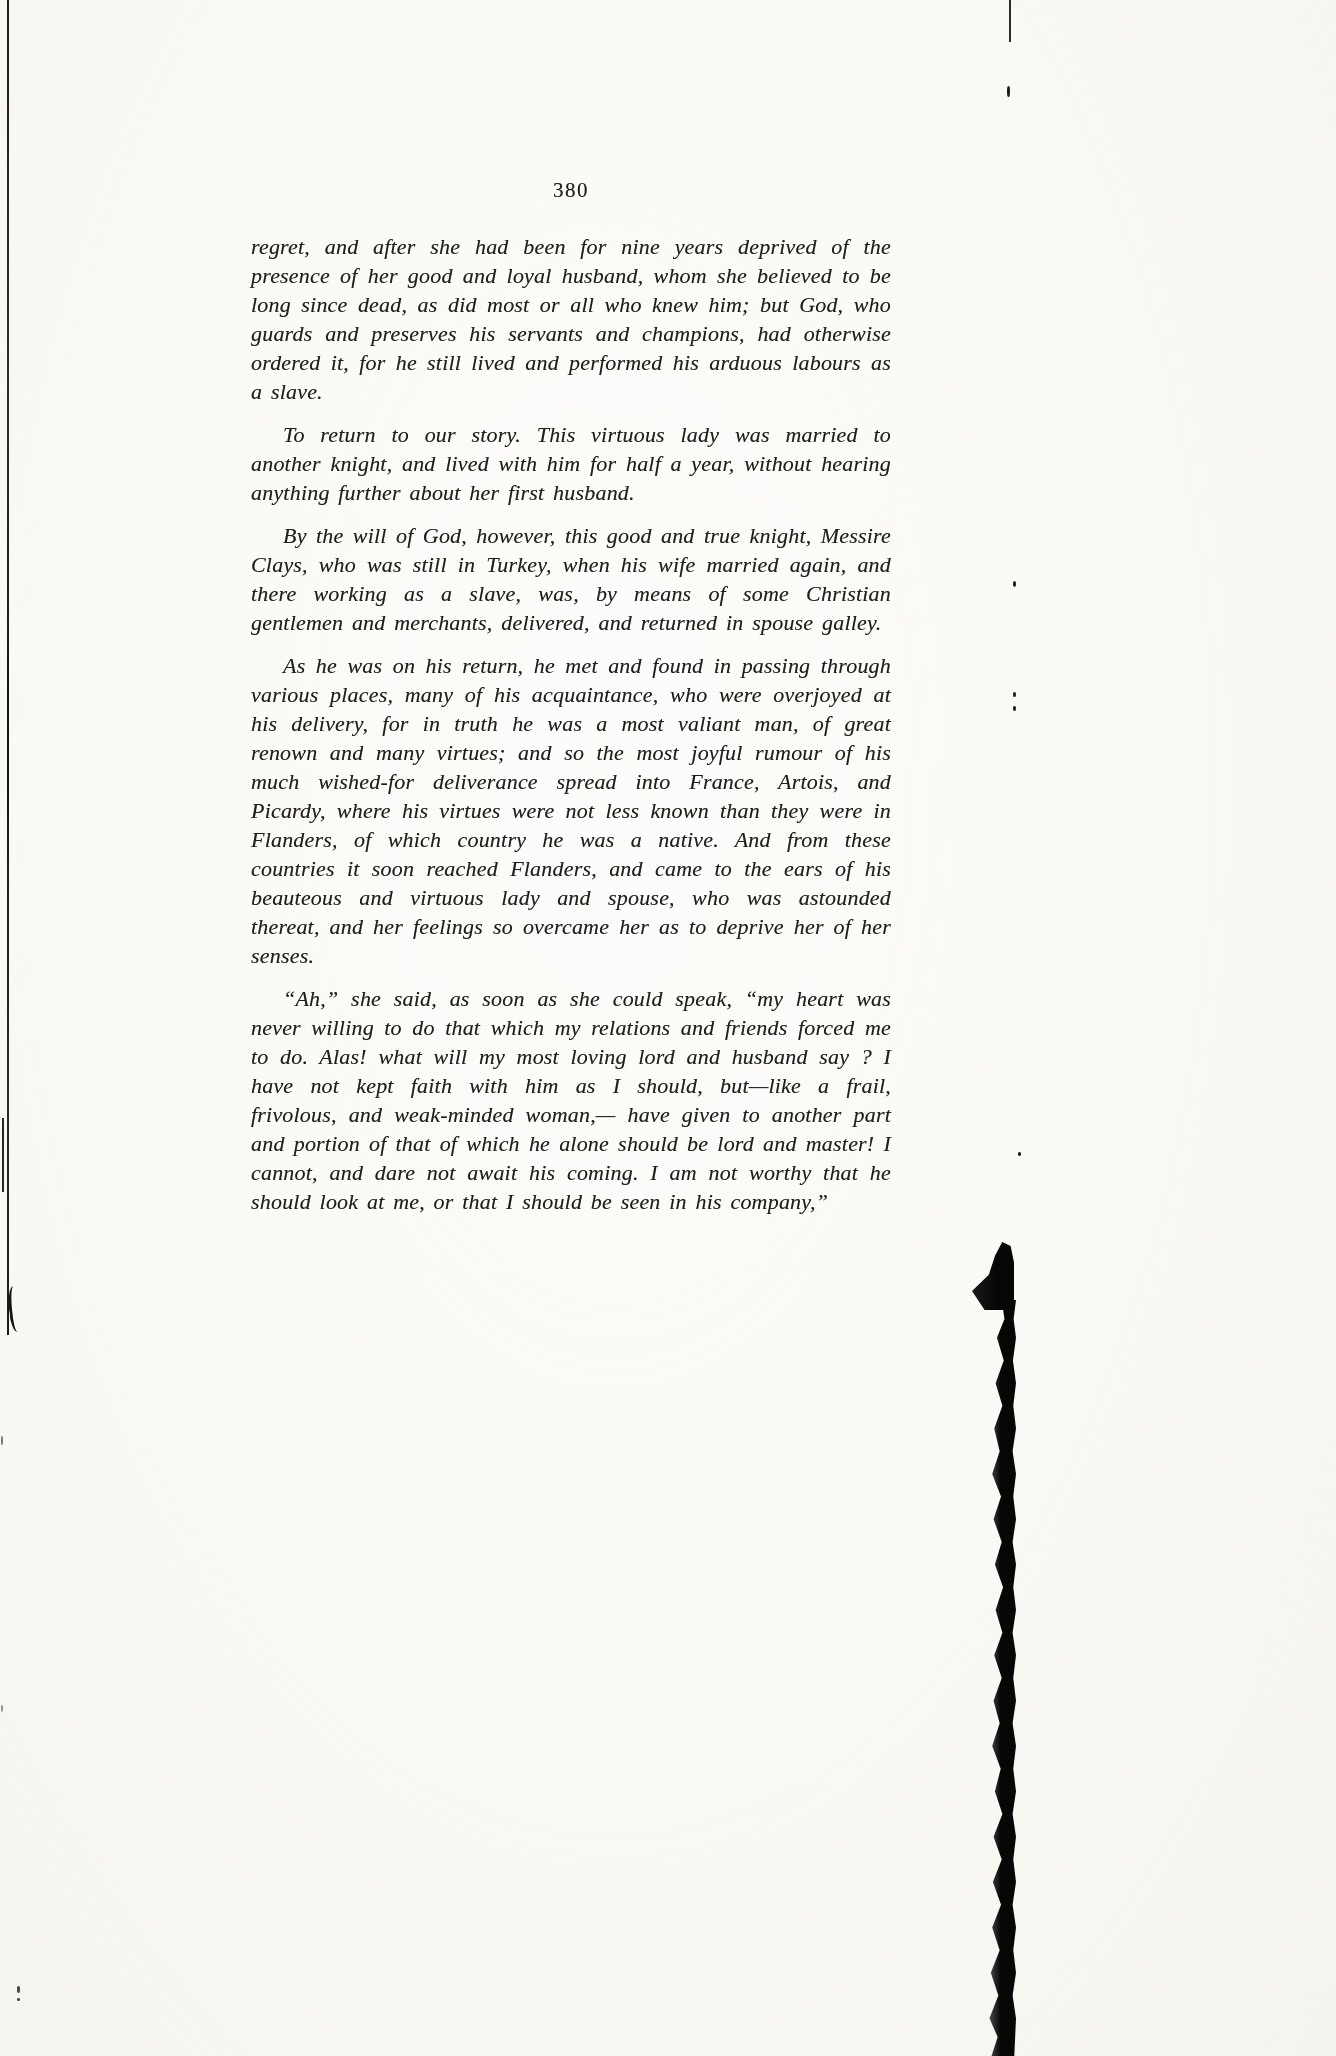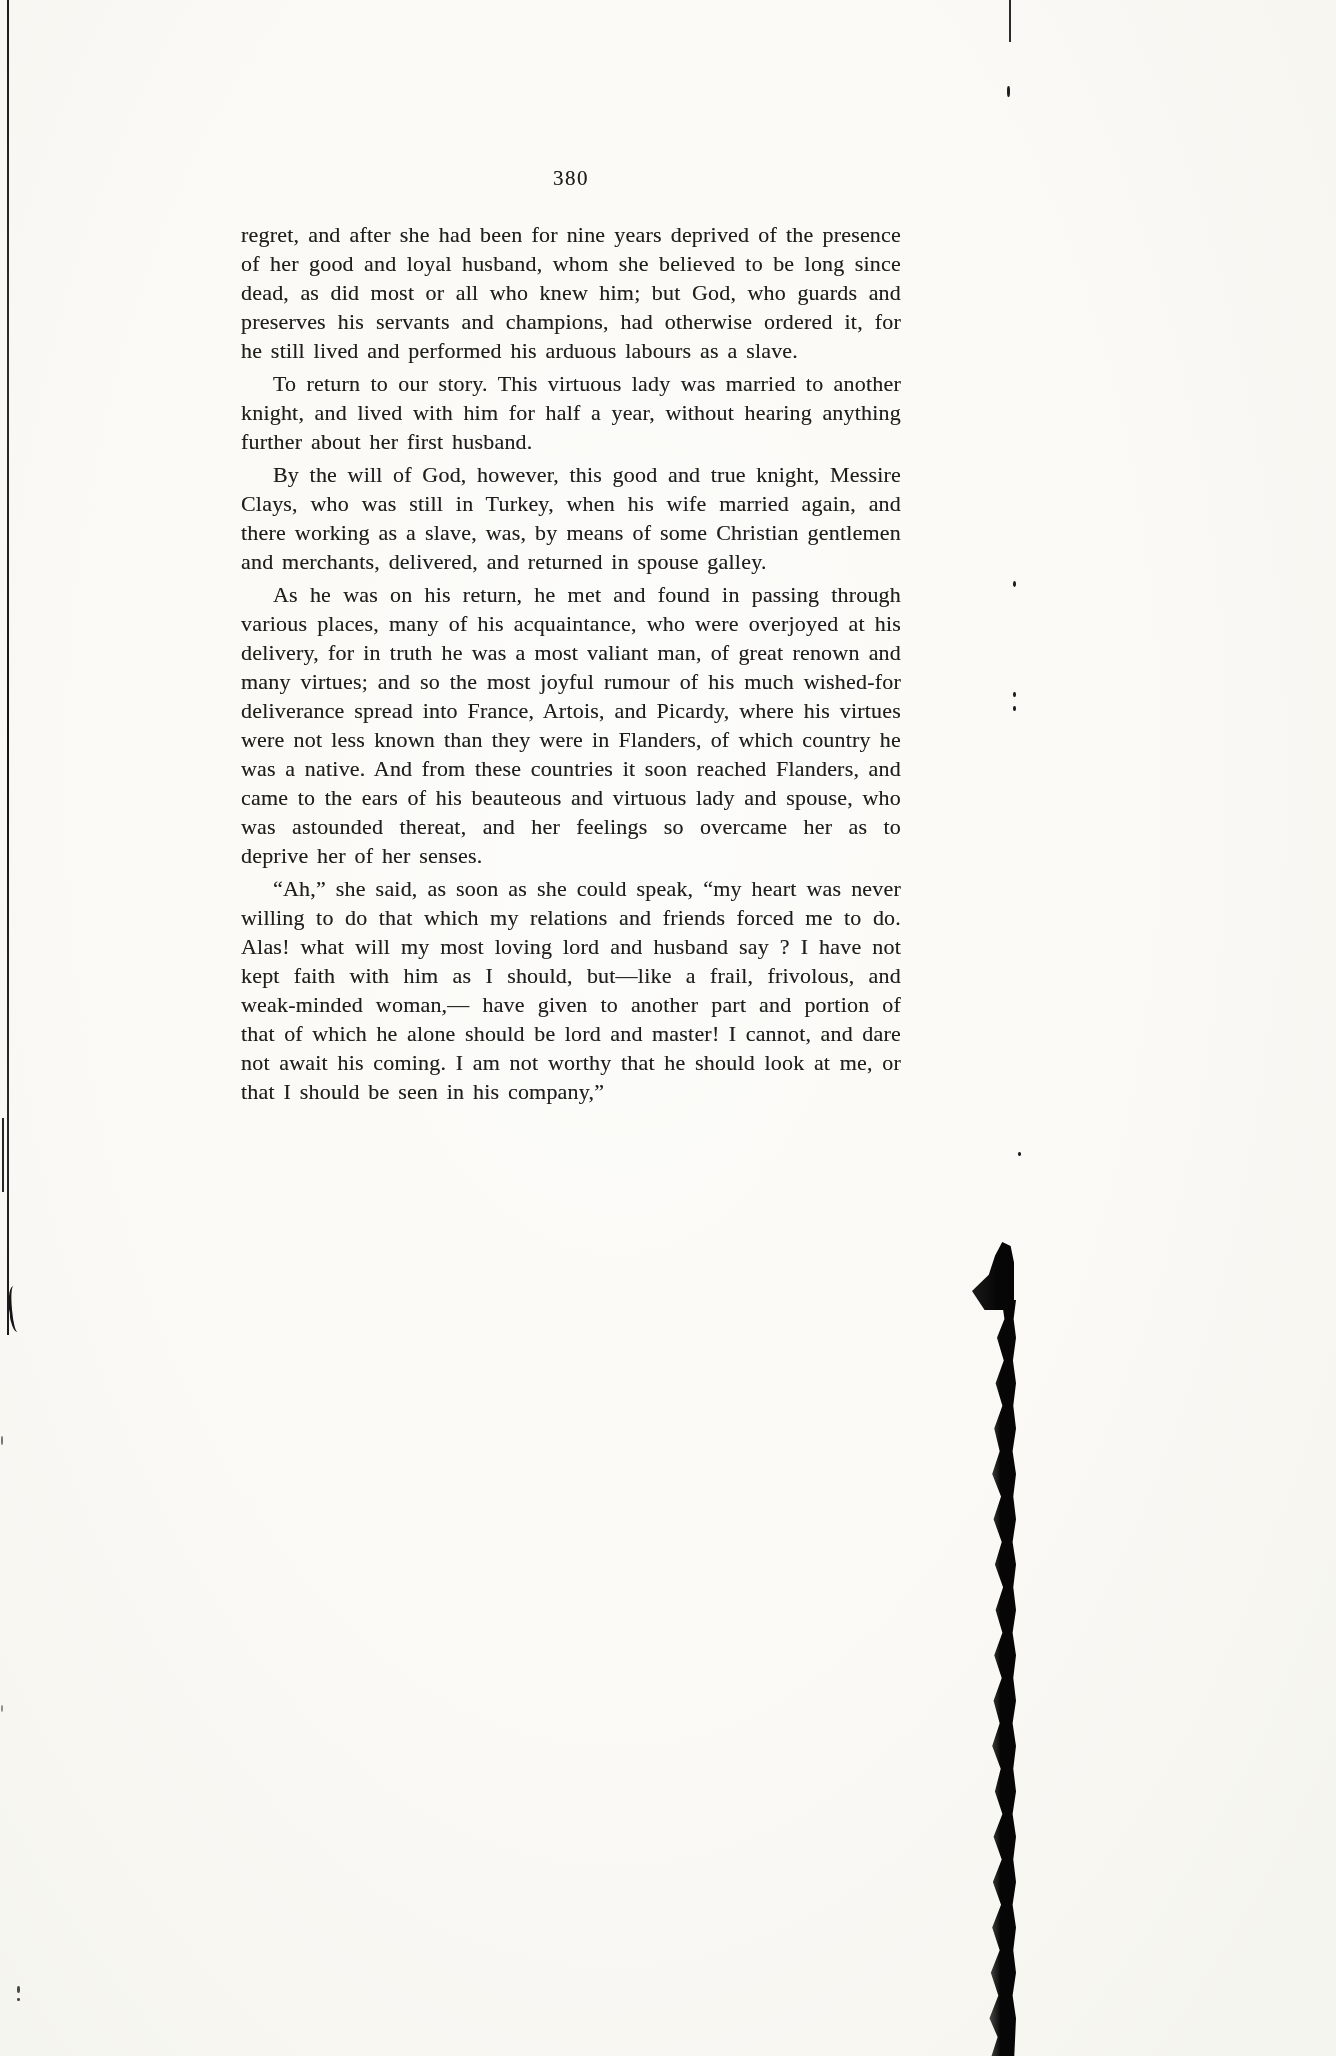--- a/index.html
+++ b/index.html
@@ -13,38 +13,38 @@
     font-family:"Liberation Serif", serif;
     background:var(--paper);
     overflow:hidden;
   }
   .scan-page{
     position:absolute;inset:0;
     background:radial-gradient(ellipse at 46% 38%, #fcfcfa 0%, #faf9f5 55%, #f4f4ee 100%);
   }
   
   .content{
-    position:absolute;left:237px;top:164px;width:668px;
+    position:absolute;left:237px;top:176px;width:668px;
     color:var(--ink);
   }
   .page-number{
     text-align:center;
     font-size:21px;line-height:29px;
     letter-spacing:1.5px;
     margin-bottom:27px;
     text-shadow:0 0 .5px rgba(20,20,18,.45);
   }
   .text-block{
     font-size:22px;line-height:29px;
     text-align:justify;
     word-spacing:3px;
     letter-spacing:.2px;
     text-shadow:0 0 .5px rgba(20,20,18,.4);
   }
-  .para{margin:4px;text-indent:32px;}
+  .para{margin:14px;text-indent:32px;font-style:italic;}
   .para.first{text-indent:0;}
   
   .artifact{position:absolute;}
   .vline-left{
     left:7px;top:0;width:2px;height:1335px;
     background:linear-gradient(180deg,#1c1c1c 0%,#2e2e2e 28%,#141414 55%,#2a2a2a 82%,#1a1a1a 100%);
   }
   .vline-left2{
     left:2px;top:1118px;width:2px;height:74px;
     background:#262626;

